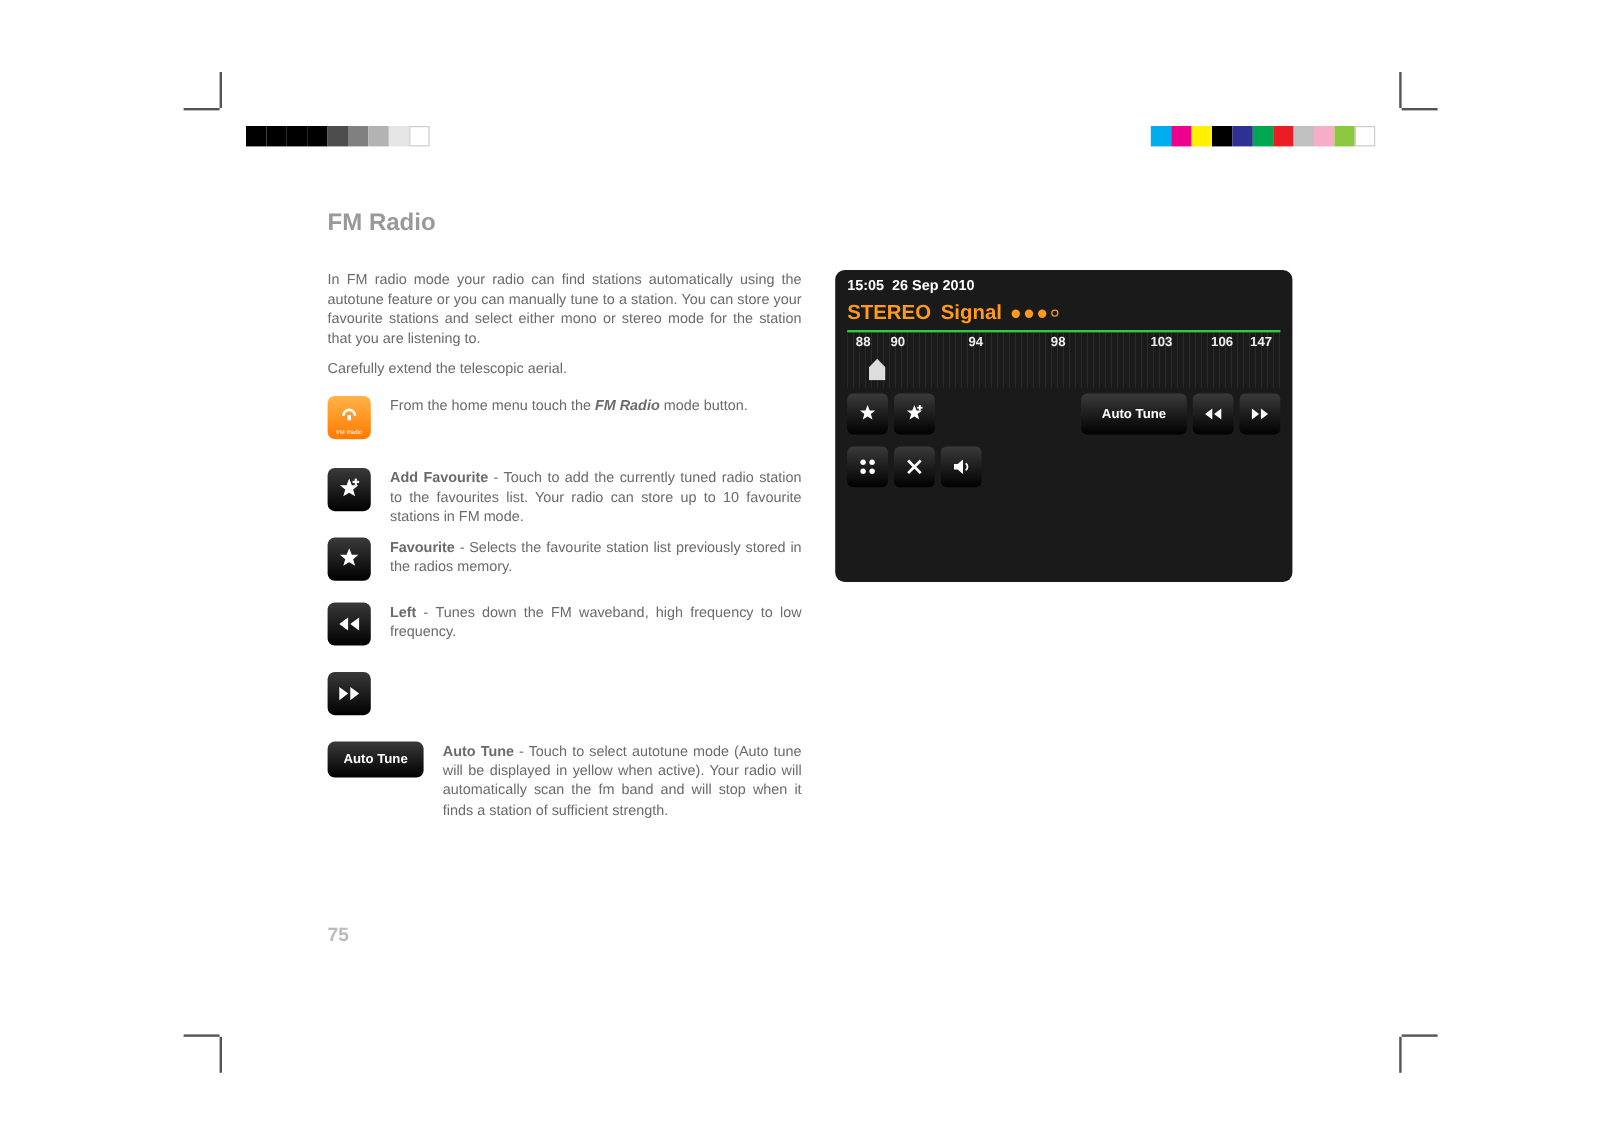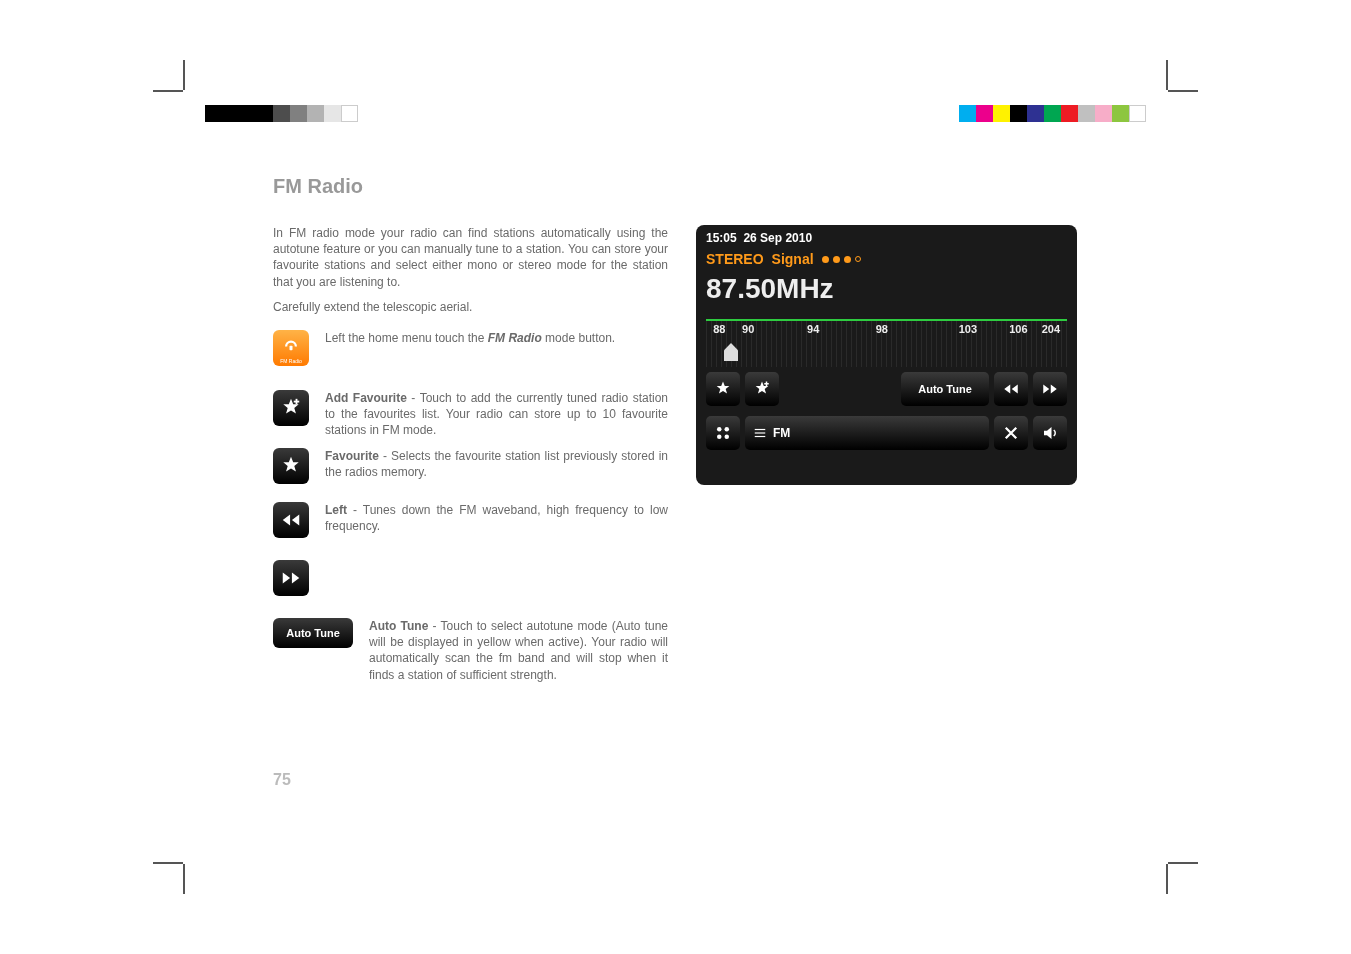--- a/index.html
+++ b/index.html
@@ -18,21 +18,21 @@
 .row .txt{font-size:12px;line-height:1.35;text-align:justify;flex:1}
 .ic{width:36px;height:36px;border-radius:6px;display:flex;align-items:center;justify-content:center;flex-shrink:0;background:linear-gradient(#3a3a3a,#000);color:#fff}
 .ic svg{width:22px;height:22px;fill:#fff}
 .ic.orange{background:linear-gradient(#ffb347,#ff7a00)}
 .ic.orange .lbl{position:absolute;bottom:2px;font-size:5px;color:#fff}
 .ic.orange svg{fill:#fff;width:18px;height:18px;margin-top:-6px}
 .auto-btn{width:80px;height:30px;border-radius:6px;background:linear-gradient(#3a3a3a,#000);color:#fff;font-size:11px;font-weight:bold;display:flex;align-items:center;justify-content:center}
 .pagenum{position:absolute;left:273px;bottom:165px;font-size:16px;color:#bbb;font-weight:bold}
 .screen{position:absolute;left:696px;top:225px;width:381px;height:260px;background:#1a1a1a;border-radius:8px;color:#fff;overflow:hidden}
 .sc-top{padding:6px 10px;font-size:12px;font-weight:bold}
-.sc-line2{padding:0 10px 4px;font-size:14px;color:#ff9a1a;font-weight:bold;display:flex;align-items:center;gap:8px}
+.sc-line2{padding:0 10px 4px;font-size:17px;color:#ff9a1a;font-weight:bold;display:flex;align-items:center;gap:8px}
 .sigdots{display:flex;gap:4px;align-items:center}
 .dot{width:7px;height:7px;border-radius:50%;background:#ff9a1a}
 .dot.open{background:transparent;border:1px solid #ff9a1a;width:6px;height:6px}
 .freq{padding:2px 10px 14px;font-size:28px;font-weight:bold;color:#eee}
 .dial{position:relative;height:48px;margin:0 10px;background:repeating-linear-gradient(90deg,#2a2a2a 0 1px,transparent 1px 5px);border-top:2px solid #2ecc40}
 .dial .lbl{position:absolute;top:2px;font-size:11px;font-weight:bold;color:#eee}
 .pointer{position:absolute;left:18px;top:22px;width:14px;height:18px;background:#ddd;clip-path:polygon(50% 0,100% 40%,100% 100%,0 100%,0 40%)}
 .btnrow{display:flex;gap:5px;padding:5px 10px;align-items:center}
 .sbtn{height:34px;border-radius:5px;background:linear-gradient(#3a3a3a,#000);display:flex;align-items:center;justify-content:center;color:#fff}
 .sq{width:34px}
@@ -99,21 +99,21 @@
 <div class="aerial">Carefully extend the telescopic aerial.</div>
 
 <div class="row" style="top:330px">
   <div class="ic orange" style="position:relative">
     <svg viewBox="0 0 24 24">
         <path d="M4 14a8 8 0 0116 0h-3a5 5 0 00-10 0H4z"></path>
         <rect x="10" y="13" width="4" height="6" rx="1"></rect>
       </svg>
     <span class="lbl">FM Radio</span>
   </div>
-  <div class="txt"><span>Left the home menu touch the </span><b><i>FM Radio</i></b><span> mode button.</span></div>
+  <div class="txt"><span>From the home menu touch the </span><b><i>FM Radio</i></b><span> mode button.</span></div>
 </div>
 
 <div class="row" style="top:390px">
   <div class="ic">
       <svg viewBox="0 0 24 24">
         <path d="M12 2l2.4 6h6l-4.8 4 1.8 6L12 14.8 6.6 18l1.8-6L3.6 8h6z"></path>
         <rect x="17" y="2" width="2" height="6" fill="#fff"></rect>
         <rect x="15" y="4" width="6" height="2" fill="#fff"></rect>
       </svg>
     </div>
@@ -158,29 +158,28 @@
   <div class="sc-line2">
     <span>STEREO</span>
     <span>Signal</span>
     <span class="sigdots">
         <span class="dot"></span>
         <span class="dot"></span>
         <span class="dot"></span>
         <span class="dot open"></span>
       </span>
   </div>
-  <div class="freq">87.50MHz</div>
   <div class="dial">
     <span class="lbl" style="left:2%">88</span>
     <span class="lbl" style="left:10%">90</span>
     <span class="lbl" style="left:28%">94</span>
     <span class="lbl" style="left:47%">98</span>
     <span class="lbl" style="left:70%">103</span>
     <span class="lbl" style="left:84%">106</span>
-    <span class="lbl" style="left:93%">204</span>
+    <span class="lbl" style="left:93%">147</span>
     <div class="pointer"></div>
   </div>
   <div class="btnrow">
     <div class="sbtn sq">
         <svg viewBox="0 0 24 24">
           <path d="M12 2l2.4 6h6l-4.8 4 1.8 6L12 14.8 6.6 18l1.8-6L3.6 8h6z"></path>
         </svg>
       </div>
     <div class="sbtn sq">
         <svg viewBox="0 0 24 24">
@@ -204,28 +203,20 @@
   </div>
   <div class="btnrow">
     <div class="sbtn sq">
         <svg viewBox="0 0 24 24">
           <circle cx="7" cy="7" r="3"></circle>
           <circle cx="17" cy="7" r="3"></circle>
           <circle cx="7" cy="17" r="3"></circle>
           <circle cx="17" cy="17" r="3"></circle>
         </svg>
       </div>
-    <div class="sbtn fmwide">
-        <svg viewBox="0 0 24 24" style="width:14px;height:14px">
-          <rect x="3" y="5" width="18" height="2"></rect>
-          <rect x="3" y="11" width="18" height="2"></rect>
-          <rect x="3" y="17" width="18" height="2"></rect>
-        </svg>
-        <span>FM</span>
-      </div>
     <div class="sbtn sq">
         <svg viewBox="0 0 24 24">
           <path d="M5 5l14 14M19 5L5 19" stroke="#fff" stroke-width="3"></path>
         </svg>
       </div>
     <div class="sbtn sq">
         <svg viewBox="0 0 24 24">
           <path d="M4 9v6h4l6 5V4l-6 5H4z"></path>
           <path d="M17 8a5 5 0 010 8" fill="none" stroke="#fff" stroke-width="2"></path>
         </svg>

